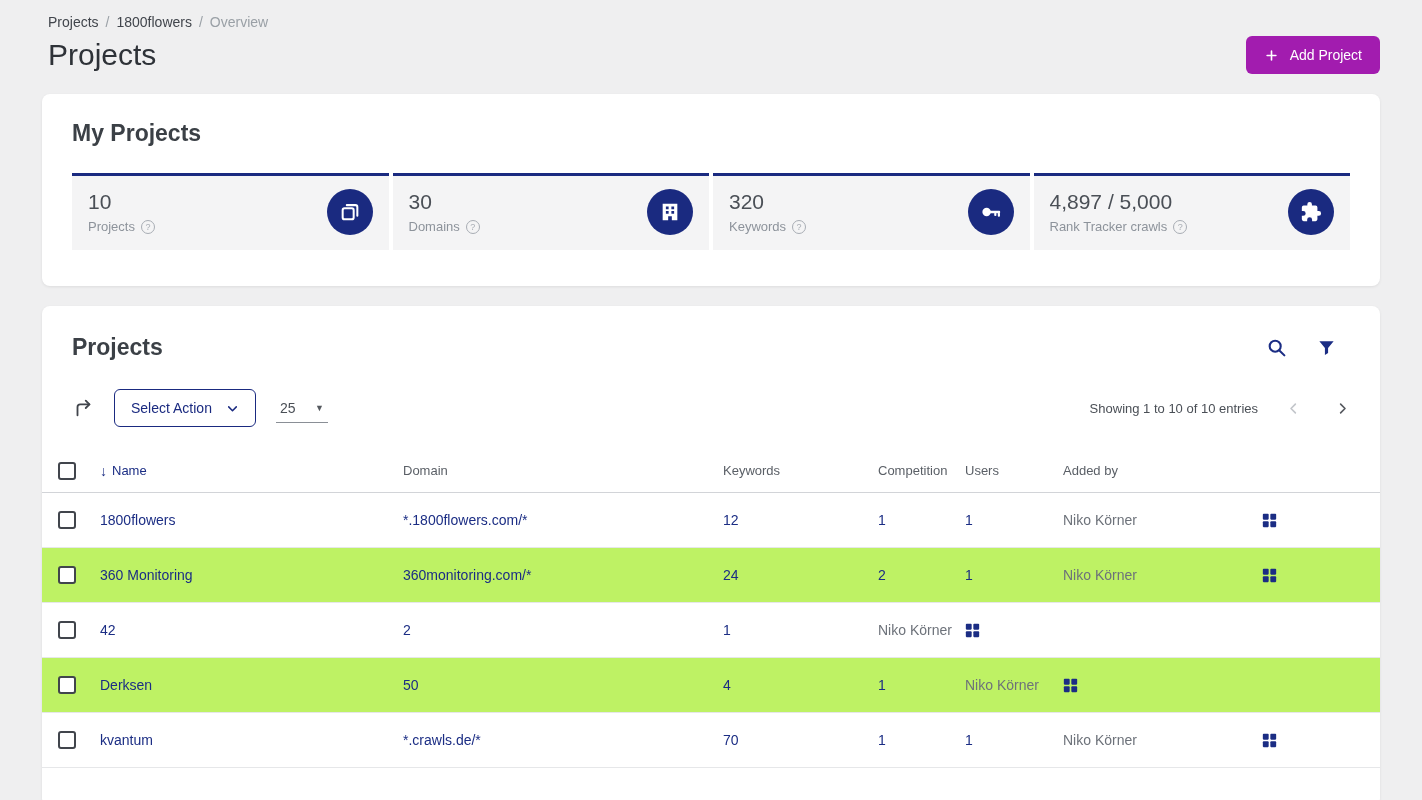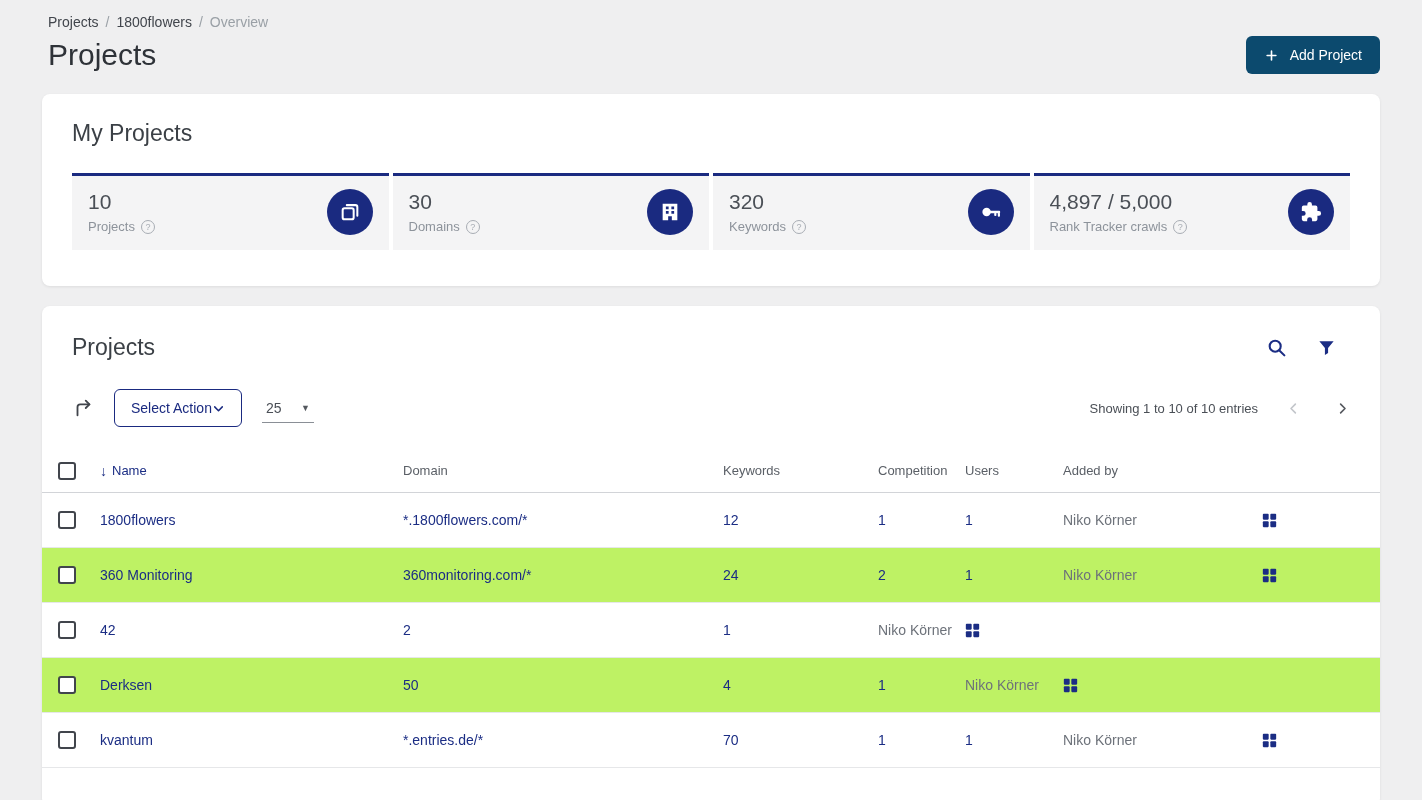--- a/index.html
+++ b/index.html
@@ -16,29 +16,29 @@
   .breadcrumb { display:flex; gap:7px; font-size:14px; padding-left:6px; }
   .crumb { color:#41454c; cursor:pointer; }
   .crumb-sep { color:#9aa0a6; }
   .crumb.current { color:#9aa0a6; }
 
   
   .title-row { display:flex; justify-content:space-between; align-items:center; margin:6px 0 20px; padding-left:6px; }
   h1 { margin:0; font-size:30px; font-weight:500; color:#2e3238; }
   .btn-primary {
     display:flex; align-items:center; gap:11px;
-    background:#0c4a6e; color:#fff; border:none; border-radius:6px;
+    background:#a21caf; color:#fff; border:none; border-radius:6px;
     height:38px; padding:0 18px; font-size:14px; font-weight:500;
     font-family:inherit; cursor:pointer;justify-content:flex-end;
   }
 
   
   .card { background:#fff; border-radius:8px; box-shadow:0 1px 3px rgba(0,0,0,.08); }
   .stats-card { padding:26px 30px 36px; margin-bottom:20px; }
-  h2 { margin:0; font-size:23px; font-weight:400; color:#3b4046; }
+  h2 { margin:0; font-size:23px; font-weight:700; color:#3b4046; }
   .tiles { display:flex; gap:4px; margin-top:26px; }
   .tile {
     flex:1; border-top:3px solid #1a2a80; background:#f4f4f5;
     padding:13px 16px 15px; display:flex; justify-content:space-between; align-items:center;
   }
   .tile-value { font-size:21px; color:#4a4f56; }
   .tile-label { margin-top:5px; font-size:13px; color:#8d939b; display:flex; align-items:center; gap:6px; }
   .help-icon {
     width:14px; height:14px; border-radius:50%;
     border:1px solid #a8adb4; color:#a8adb4;
@@ -50,21 +50,21 @@
   }
 
   
   .projects-card { padding-top:28px; overflow:hidden; min-height:500px; }
   .card-head { display:flex; justify-content:space-between; align-items:center; padding:0 44px 0 30px; }
   .head-icons { display:flex; gap:30px; align-items:center; }
   .icon-btn { background:none; border:none; padding:0; cursor:pointer; display:flex; }
 
   .toolbar { display:flex; align-items:center; gap:20px; padding:28px 30px 22px; }
   .btn-outline {
-    display:flex; align-items:center; 
+    display:flex; align-items:center; gap:14px;
     background:#fff; color:#1a2a80; border:1px solid #1a2a80; border-radius:6px;
     height:38px; padding:0 16px; font-size:14px; font-weight:500;
     font-family:inherit; cursor:pointer;
   }
   .page-size {
     display:flex; align-items:center; justify-content:space-between;
     width:52px; padding:6px 4px; border-bottom:1px solid #8a8f96;
     font-size:14px; color:#4a4f56; cursor:pointer;
   }
   .page-size .caret { font-size:9px; color:#55595f; }
@@ -354,21 +354,21 @@
             </svg>
         </button>
       </div>
     </div>
 
     <div class="trow">
       <div>
           <div class="checkbox"></div>
         </div>
       <div class="cell-link">kvantum</div>
-      <div class="cell-link">*.entries.de/*</div>
+      <div class="cell-link">*.crawls.de/*</div>
       <div class="cell-link">70</div>
       <div class="cell-link">1</div>
       <div class="cell-link">1</div>
       <div class="cell-muted">Niko Körner</div>
       <div>
         <button class="grid-btn">
           <svg width="15" height="15" viewBox="0 0 18 18">
               <g fill="#1b2d84">
                 <rect x="1" y="1" width="7" height="7" rx="1"></rect>
                 <rect x="10" y="1" width="7" height="7" rx="1"></rect>

